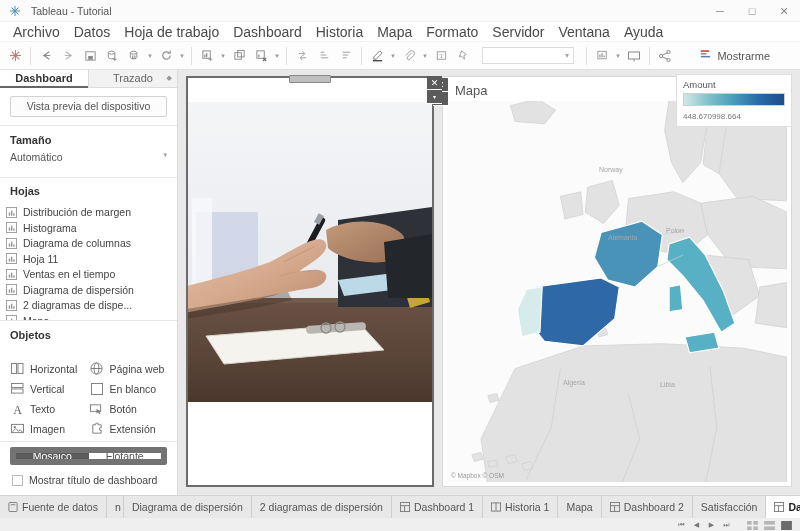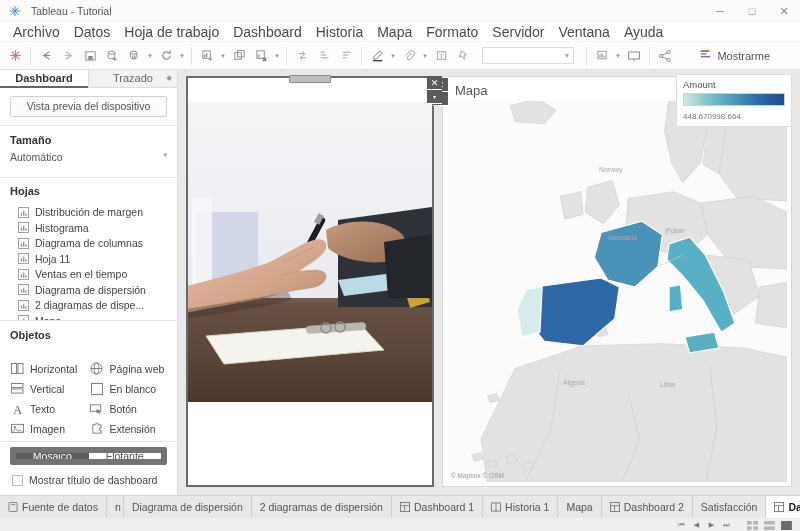--- a/index.html
+++ b/index.html
@@ -84,21 +84,21 @@
     font-size: 10.5px; color: #555; border-radius: 2px;
     display: flex; align-items: center; justify-content: center;
   }
   .lp-h { font-weight: bold; font-size: 11px; color: #333; margin-bottom: 5px; }
   .size-select {
     width: 100%; height: 18px; display: flex; 
     justify-content: space-between; font-size: 10.5px; color: #555; gap: 28px;
   }
   .size-select .car { font-size: 7px; color: #999; }
 
-  .sheetlist { padding: 0 10px 4px 18px; max-height: 152px; overflow-y: auto; }
+  .sheetlist { padding: 0 10px 4px 6px; max-height: 152px; overflow-y: auto; }
   .sheetrow { display: flex; align-items: center; gap: 6px; height: 15.5px; color: #444; }
   .sh-ico { width: 11px; height: 11px; flex: 0 0 11px; position: relative; }
 
   .objgrid { display: grid; grid-template-columns: 1fr 1fr; row-gap: 4px; column-gap: 2px; margin-top: 20px; }
   .objitem { display: flex; align-items: center; gap: 6px; color: #444; font-size: 10.5px; height: 16px; }
   .obj-ico { width: 14px; height: 13px; flex: 0 0 14px; display:flex; align-items:center; justify-content:center; color:#777; }
 
   .togglerow { display: flex; margin: 6px 10px 0 10px; border: 6px solid #737373; border-radius: 2px; overflow: hidden; height: 19px; }
   .togglebtn { flex: 1; display: flex; align-items: center; justify-content: center; font-size: 10.5px; color: #555; background: #fff; }
   .togglebtn.on { background: #5b5b5b; color: #fff; }

